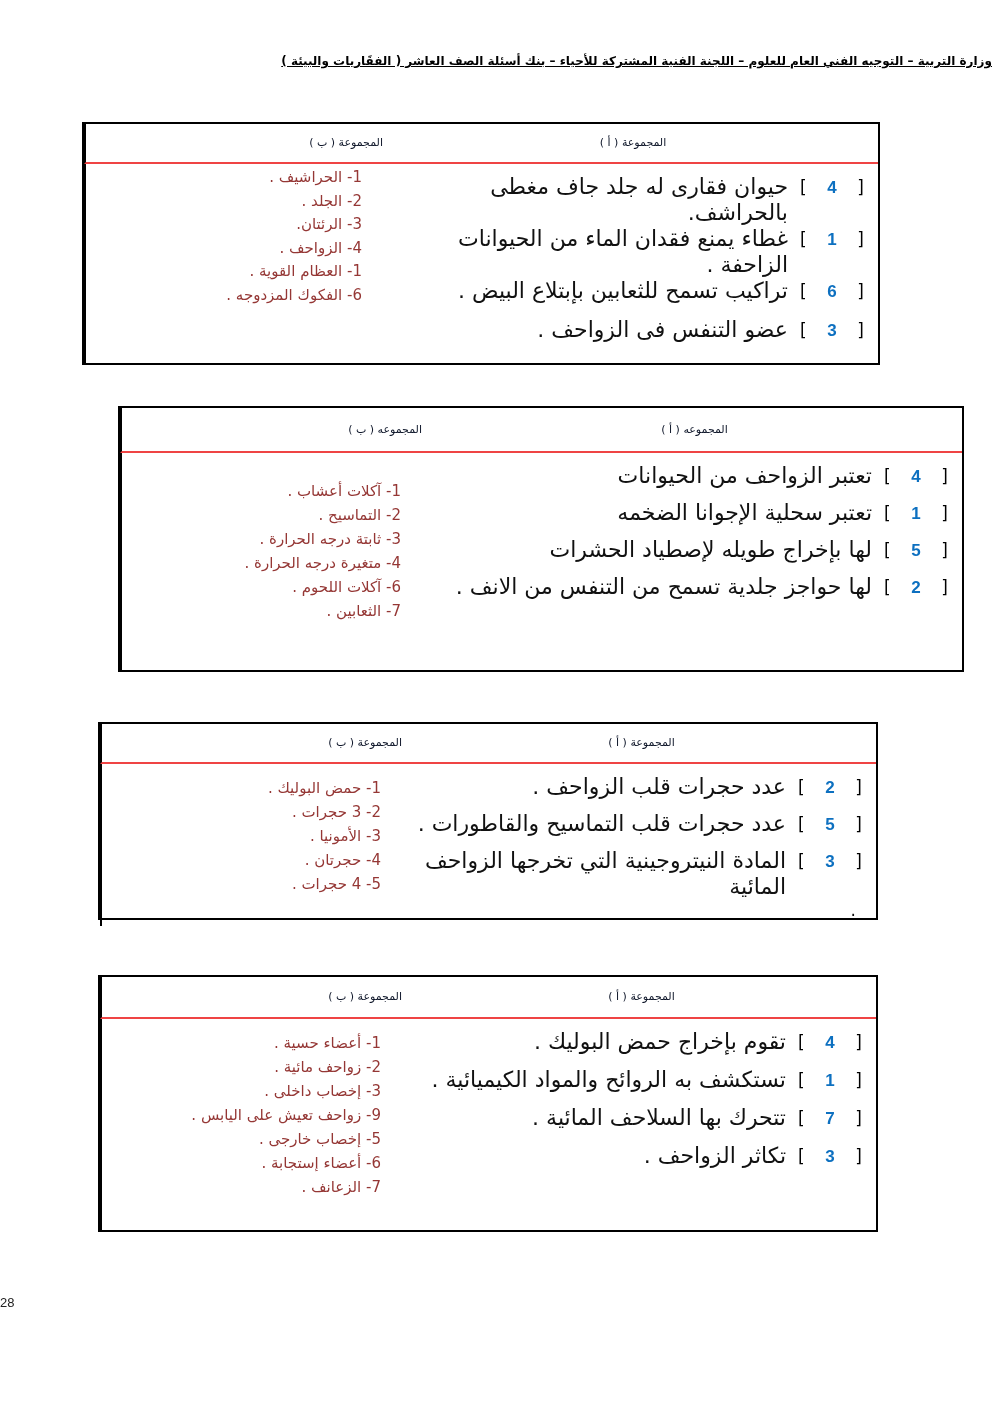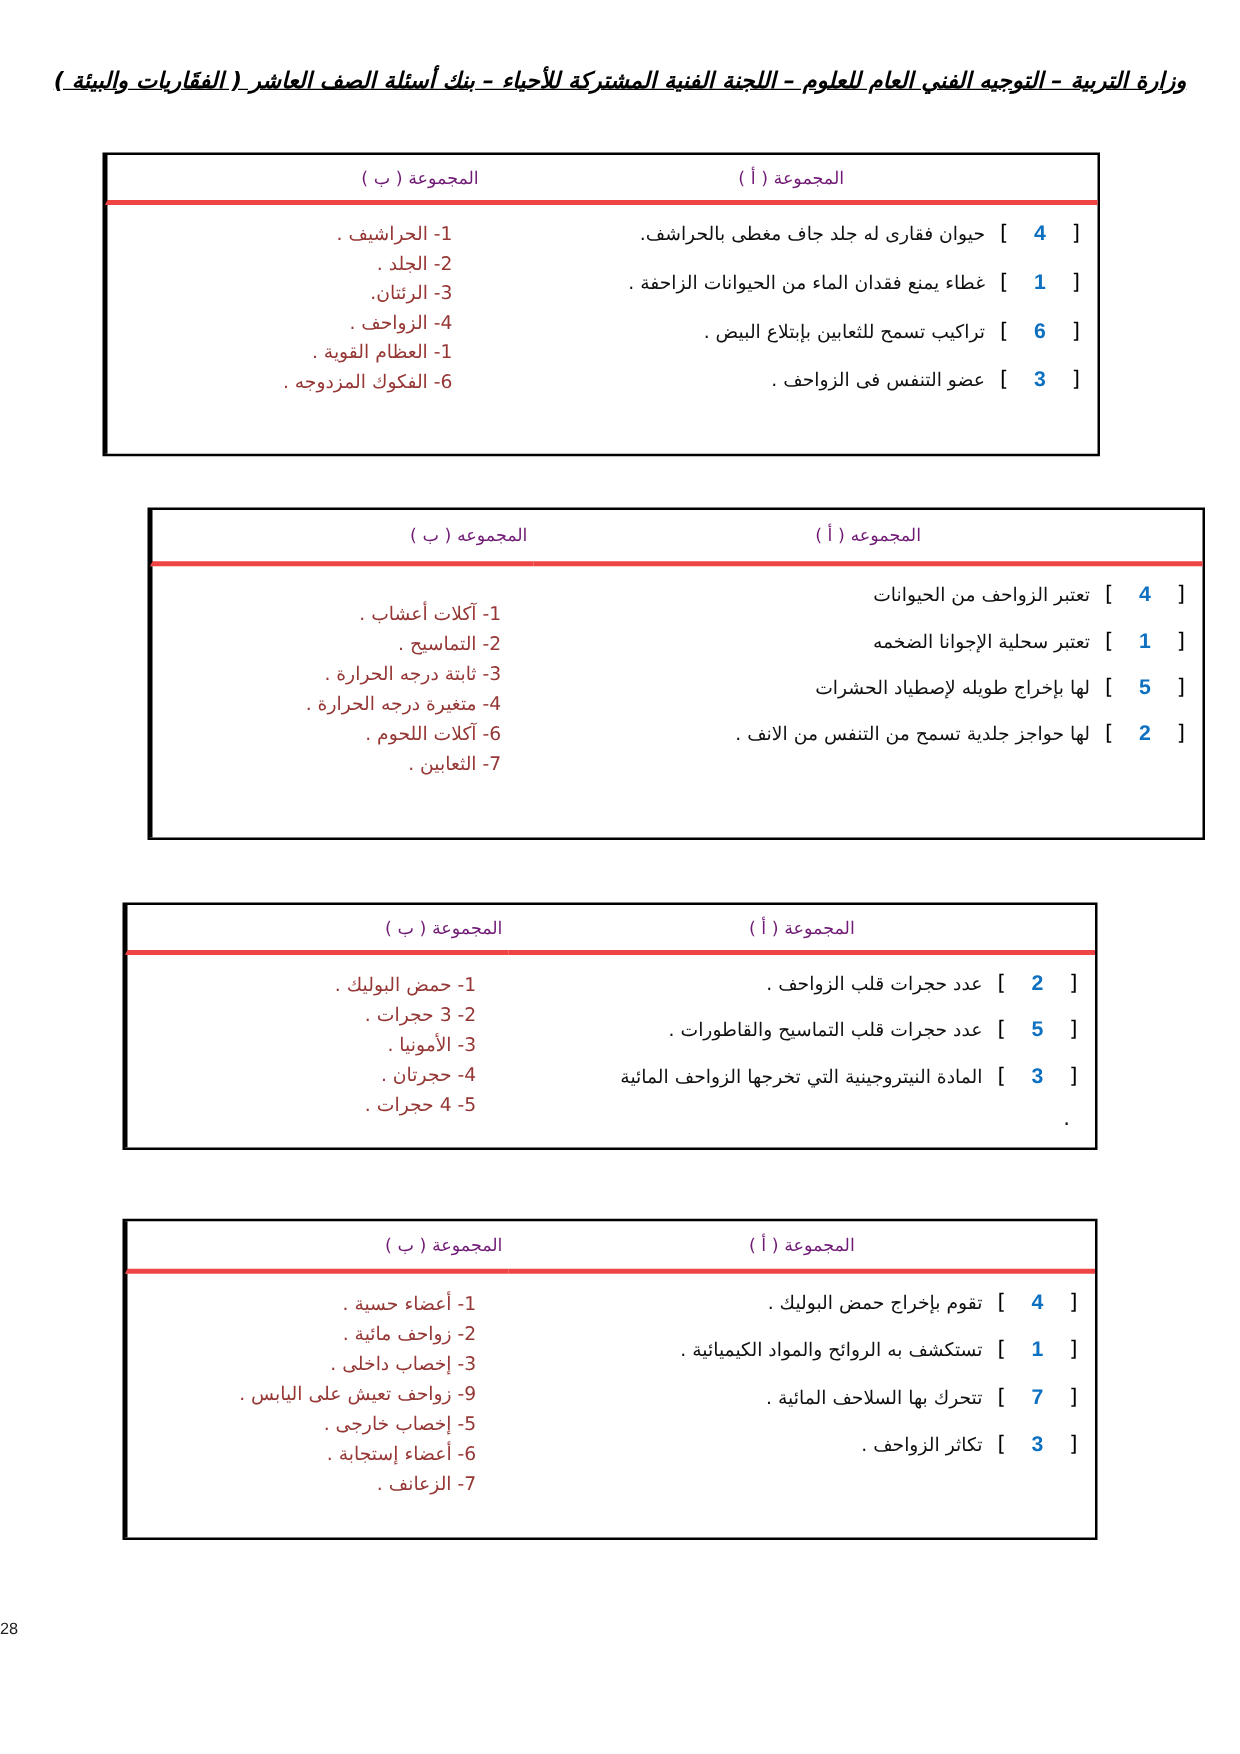--- a/index.html
+++ b/index.html
@@ -7,48 +7,47 @@
     position:relative;
     width:992px;height:1403px;
     background:#fff;
     font-family:"DejaVu Sans",sans-serif;
     color:#111;
     overflow:hidden;
   }
   
   .doc-header{
     position:absolute;top:54px;left:0;right:0;
-    text-align:center;
-    font-size:18px;font-weight:bold;
+    text-align:right;
+    font-size:12px;font-weight:bold;
     text-decoration:underline;
     color:#000;
     direction:rtl;
-    font-style:italic;
   }
   
   .mtable{
     position:absolute;
     box-sizing:border-box;
     border:2px solid #000;
     background:#fff;
     display:grid;
     grid-template-columns:var(--bcol) 1fr;
     grid-template-rows:var(--hh) 1fr;
   }
   .t0{left:82px; top:122px; width:798px; height:243px; --bcol:304px; --hh:40px; --rowh:39px;}
   .t1{left:118px;top:406px; width:846px; height:266px; --bcol:307px; --hh:45px; --rowh:37px;}
   .t2{left:98px; top:722px; width:780px; height:198px; --bcol:307px; --hh:40px; --rowh:37px;}
   .t3{left:98px; top:975px; width:780px; height:257px; --bcol:307px; --hh:42px; --rowh:38px;}
 
-  .hb,.ha{border-bottom:4px solid #ef4444;direction:rtl;font-size:14px;color:#701a75;}
+  .hb,.ha{border-bottom:2px solid #ef4444;direction:rtl;font-size:11px;color:#0f172a;}
   .hb{border-left:2px solid #000;text-align:right;padding-left:6px;padding-right:5px;line-height:calc(var(--hh) - 2px);}
   .ha{text-align:center;line-height:calc(var(--hh) - 2px);}
   
   .cb{border-left:2px solid #000;direction:rtl;padding:12px 26px 4px 6px;}
-  .t0 .cb{padding-top:12px;}
+  .t0 .cb{padding-top:2px;}
   .t1 .cb{padding-top:26px;}
   .bitem{
     color:#953735;
     font-size:15px;
     line-height:24px;
     text-align:right;
     white-space:nowrap;
   }
   .t0 .bitem{line-height:23.5px;}
   .ca{direction:rtl;padding:10px 14px 6px 8px;}
@@ -63,21 +62,21 @@
     justify-content:space-between;align-items:baseline;
     font-size:17px;color:#000;line-height:26px;
   }
   .anum{
     color:#0d70c0;font-weight:bold;
     font-family:"Liberation Sans",sans-serif;
     font-size:17px;
   }
   .atxt{
     flex:1;text-align:right;
-    font-size:15px;line-height:26px;color:#111;
+    font-size:22px;line-height:26px;color:#111;
   }
   .dotline{
     direction:rtl;text-align:left;
     font-size:17px;color:#111;
     padding-left:2px;margin-top:0px;
     direction:rtl;
   }
   
   .dotline{text-align:right;padding-right:6px;}
   

